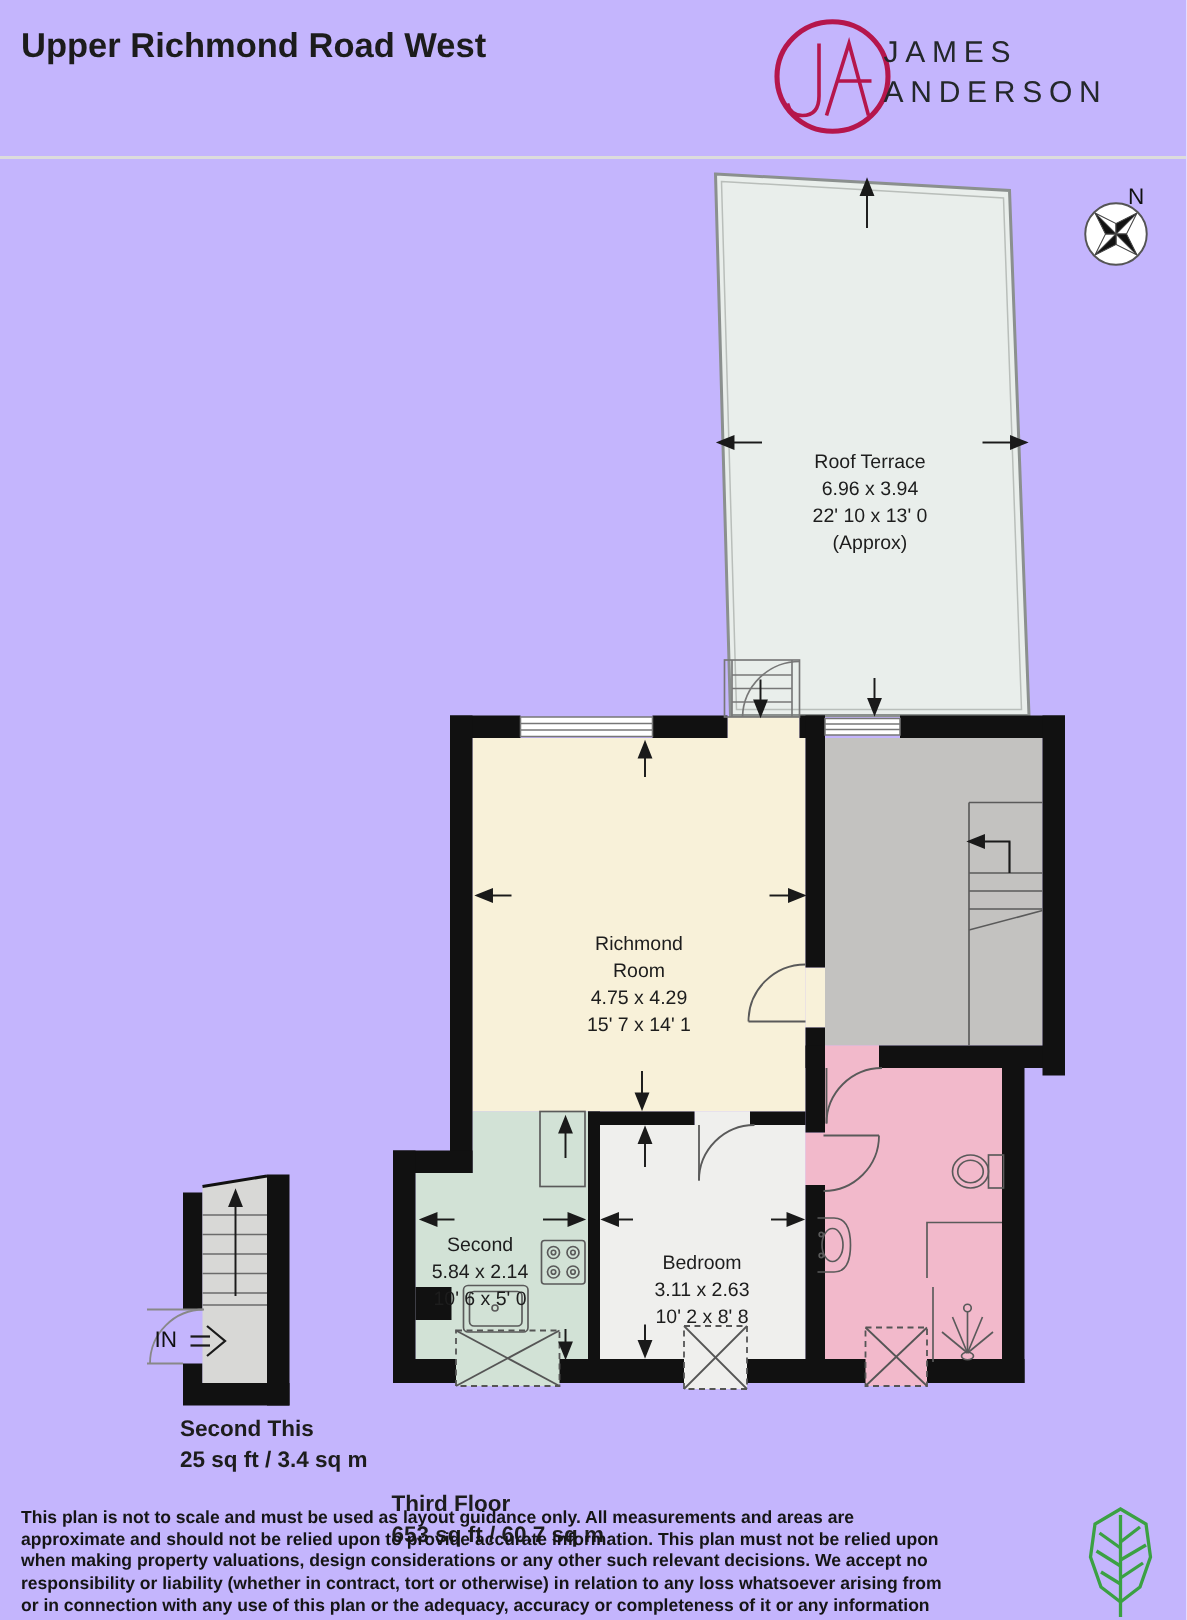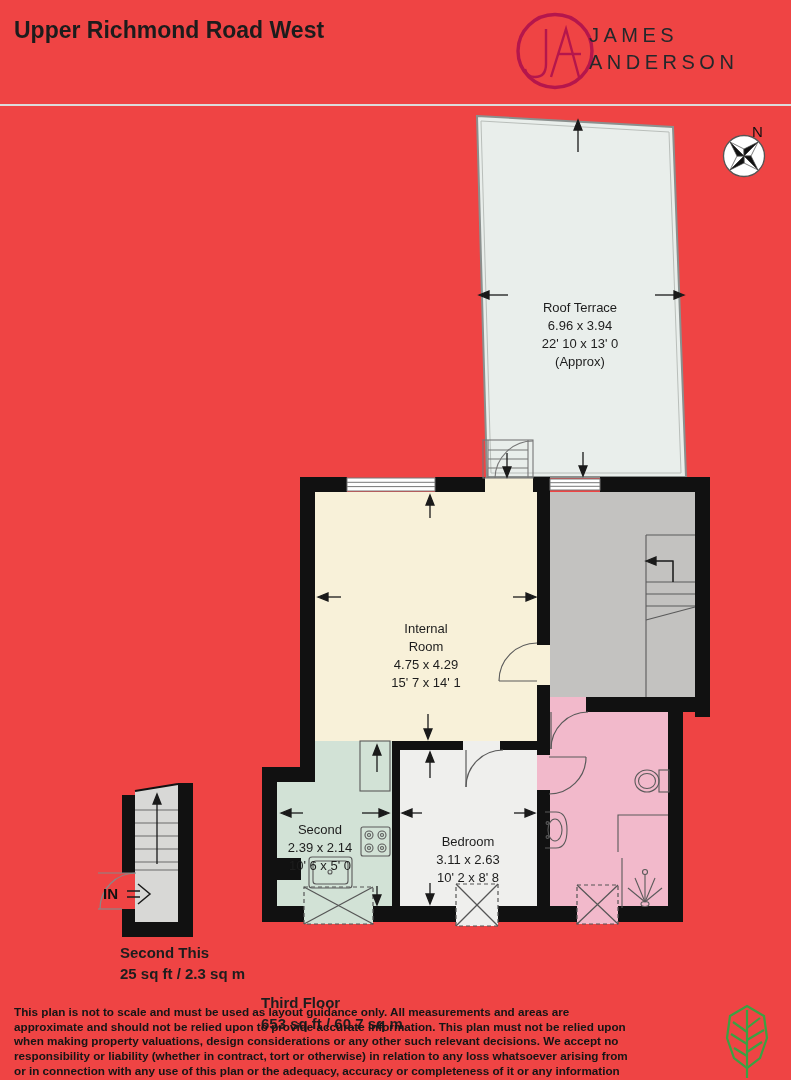--- a/index.html
+++ b/index.html
@@ -1,33 +1,33 @@
 <!DOCTYPE html>
 <html><head>
 <meta charset="utf-8">
 <style>
   html,body{margin:0;padding:0;background:#fff;}
-  .page{position:relative;width:791px;height:1080px;background:#ef4444;
+  .page{position:relative;width:791px;height:1080px;background:#c4b5fd;
         font-family:"Liberation Sans",sans-serif;color:#1f1f1f;overflow:hidden;}
   .abs{position:absolute;}
   .page-title{left:14px;top:17px;font-size:23px;font-weight:bold;color:#1c1c1c;}
   .subtitle{left:14px;top:60px;font-size:15px;color:#1c1c1c;}
   .brand-line{left:589px;font-size:20px;letter-spacing:4.5px;color:#24282B;}
   .brand-line.l1{top:24px;}
   .brand-line.l2{top:51px;}
   .rule{left:0;top:104px;width:791px;height:2px;background:#DCDCDC;}
   .room-label{font-size:13px;line-height:18px;text-align:center;color:#1d1d1d;margin-top:36px;}
   .lbl-terrace{left:490px;top:263px;width:180px;}
   .lbl-reception{left:346px;top:584px;width:160px;}
   .lbl-kitchen{left:266px;top:785px;width:108px;}
   .lbl-bedroom{left:398px;top:797px;width:140px;}
   .floor-label{font-size:15px;font-weight:bold;line-height:21px;color:#1d1d1d;}
   .lbl-floor2{left:120px;top:942px;}
   .lbl-floor3{left:261px;top:992px;}
-  .lbl-in{left:103px;top:885px;font-size:15px;font-weight:bold;color:#111;}
+  .lbl-in{left:103px;top:885px;font-size:15px;font-weight:normal;color:#111;}
   .lbl-n{left:752px;top:123px;font-size:15px;color:#111;}
   .disclaimer{left:14px;top:1005px;width:618px;font-size:11.7px;line-height:14.7px;color:#151515;font-weight:bold;}
   svg{position:absolute;left:0;top:0;}
 </style>
 </head>
 <body>
 
 <div class="page">
 
   <svg width="791" height="1080" viewBox="0 0 791 1080">
@@ -295,43 +295,43 @@
   <div class="abs lbl-n">N</div>
 
   <div class="abs room-label lbl-terrace">
     <div>Roof Terrace</div>
     <div>6.96 x 3.94</div>
     <div>22' 10 x 13' 0</div>
     <div>(Approx)</div>
   </div>
 
   <div class="abs room-label lbl-reception">
-    <div>Internal</div>
+    <div>Richmond</div>
     <div>Room</div>
     <div>4.75 x 4.29</div>
     <div>15' 7 x 14' 1</div>
   </div>
 
   <div class="abs room-label lbl-kitchen">
     <div>Second</div>
-    <div>2.39 x 2.14</div>
+    <div>5.84 x 2.14</div>
     <div>10' 6 x 5' 0</div>
   </div>
 
   <div class="abs room-label lbl-bedroom">
     <div>Bedroom</div>
     <div>3.11 x 2.63</div>
     <div>10' 2 x 8' 8</div>
   </div>
 
   <div class="abs lbl-in">IN</div>
 
   <div class="abs floor-label lbl-floor2">
     <div>Second This</div>
-    <div>25 sq ft / 2.3 sq m</div>
+    <div>25 sq ft / 3.4 sq m</div>
   </div>
   <div class="abs floor-label lbl-floor3">
     <div>Third Floor</div>
     <div>653 sq ft / 60.7 sq m</div>
   </div>
 
   <div class="abs disclaimer">This plan is not to scale and must be used as layout guidance only. All measurements and areas are approximate and should not be relied upon to provide accurate information. This plan must not be relied upon when making property valuations, design considerations or any other such relevant decisions. We accept no responsibility or liability (whether in contract, tort or otherwise) in relation to any loss whatsoever arising from or in connection with any use of this plan or the adequacy, accuracy or completeness of it or any information within it.</div>
 
 </div>
 

